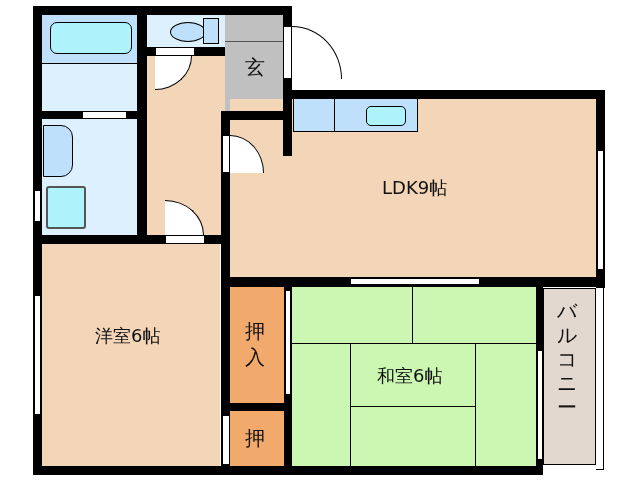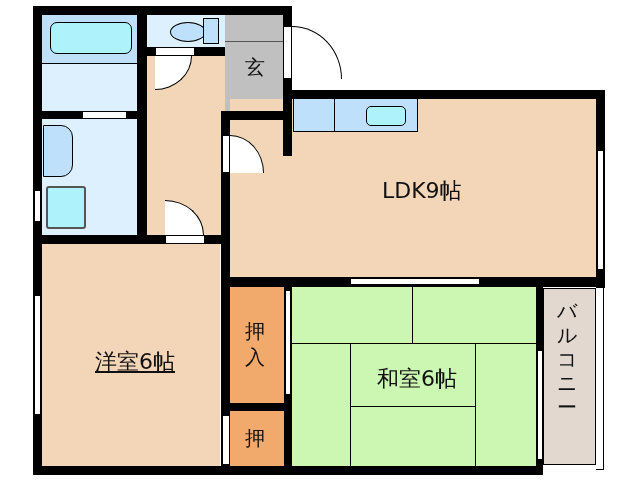--- a/index.html
+++ b/index.html
@@ -1,19 +1,19 @@
 <!DOCTYPE html>
 <html><head>
 <meta charset="utf-8">
 <style>
   html,body{margin:0;padding:0;background:#fff;}
   body{width:638px;height:480px;position:relative;overflow:hidden;font-family:"DejaVu Sans","Liberation Sans",sans-serif;}
   .a{position:absolute;box-sizing:border-box;}
   .wall{background:#000;}
-  .lbl{position:absolute;color:#111;font-size:22px;white-space:nowrap;}
+  .lbl{position:absolute;color:#111;font-size:18px;white-space:nowrap;}
   .win{position:absolute;background:#fff;border:1px solid #000;box-sizing:border-box;}
   .door{position:absolute;background:#fff;border:1px solid #000;box-sizing:border-box;}
 </style>
 </head>
 <body>
 
 <div class="a" style="left:42px;top:15px;width:95px;height:48px;background:#bfe0fb;"></div>
 <div class="a" style="left:50px;top:22px;width:82px;height:32px;background:#aef3fb;border:1px solid #000;border-radius:7px;"></div>
 <div class="a" style="left:42px;top:63px;width:95px;height:48px;background:#dcf0fd;border-top:1px solid #000;"></div>
 <div class="a" style="left:42px;top:119px;width:95px;height:116px;background:#dcf0fd;"></div>
@@ -32,21 +32,21 @@
 <div class="lbl" style="left:245px;top:54px;font-size:20px;">玄</div>
 
 <div class="a" style="left:230px;top:99px;width:366px;height:178px;background:#f3d5b8;"></div>
 <div class="a" style="left:293px;top:99px;width:125px;height:33px;background:#bfe0fb;border:1px solid #000;border-top:none;">
   <div class="a" style="left:40px;top:0;width:1px;height:32px;background:#000;"></div>
   <div class="a" style="left:72px;top:7px;width:40px;height:20px;background:#aef3fb;border:1px solid #000;border-radius:5px;"></div>
 </div>
 <div class="lbl" style="left:382px;top:176px;">LDK9帖</div>
 
 <div class="a" style="left:42px;top:244px;width:178px;height:222px;background:#f3d5b8;"></div>
-<div class="lbl" style="left:95px;top:347px;text-decoration:underline;">洋室6帖</div>
+<div class="lbl" style="left:95px;top:324px;">洋室6帖</div>
 
 <div class="a" style="left:230px;top:287px;width:54px;height:116px;background:#f2aa6c;"></div>
 <div class="lbl" style="left:245px;top:318px;font-size:20px;">押</div>
 <div class="lbl" style="left:245px;top:344px;font-size:20px;">入</div>
 
 <div class="a" style="left:230px;top:411px;width:54px;height:55px;background:#f2aa6c;"></div>
 <div class="lbl" style="left:245px;top:425px;font-size:20px;">押</div>
 
 <div class="a" style="left:292px;top:287px;width:244px;height:179px;background:#ccf7b3;">
   <div class="a" style="left:0;top:56px;width:244px;height:1px;background:#000;"></div>

